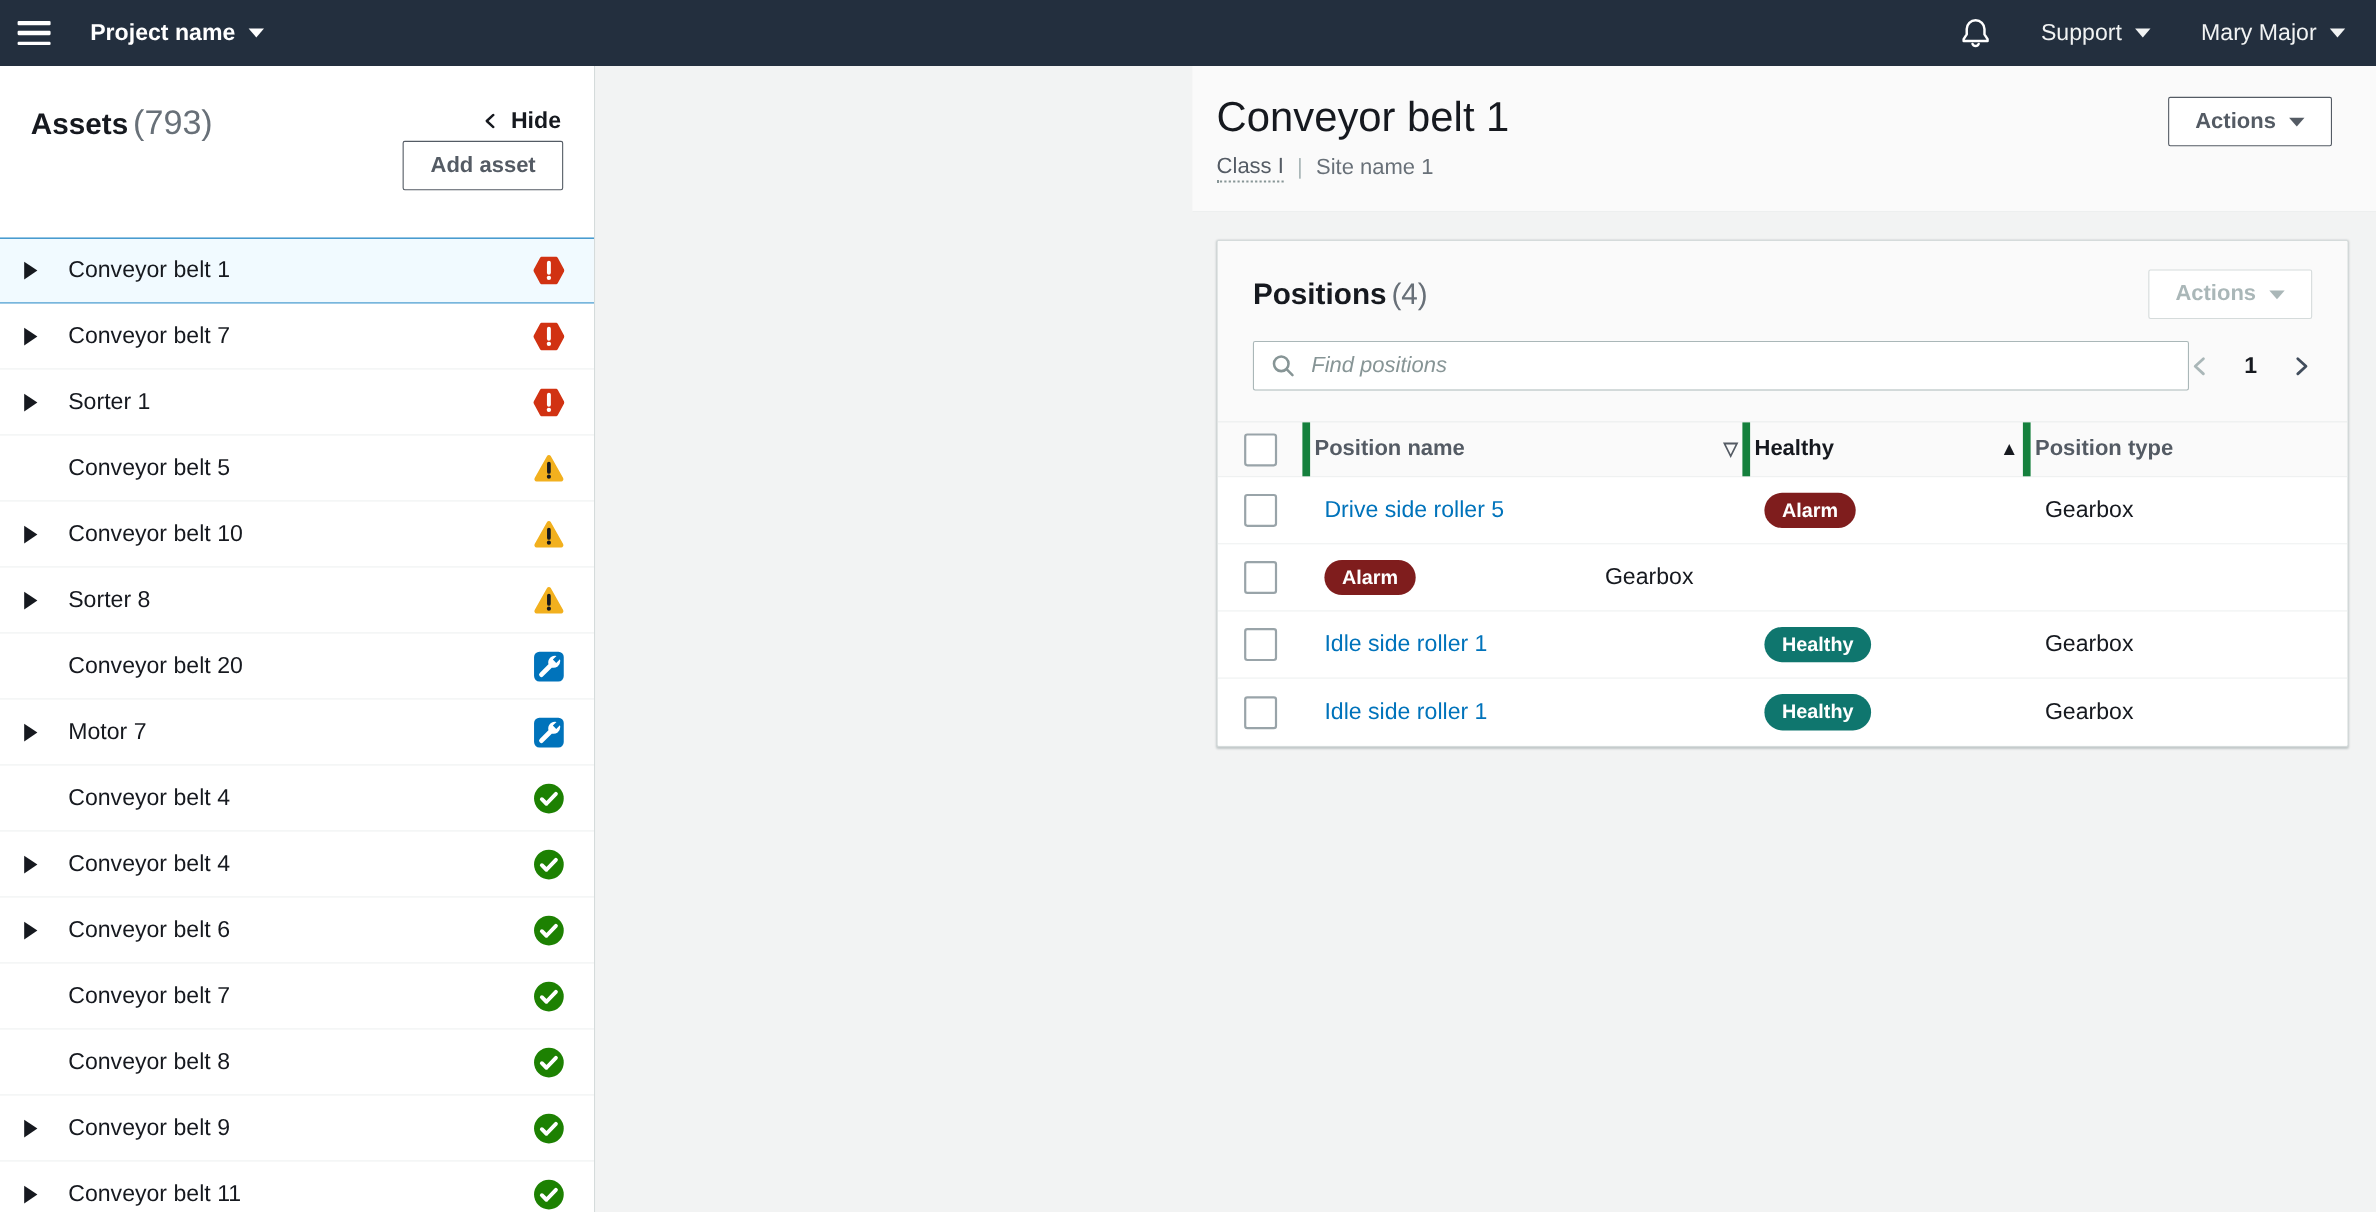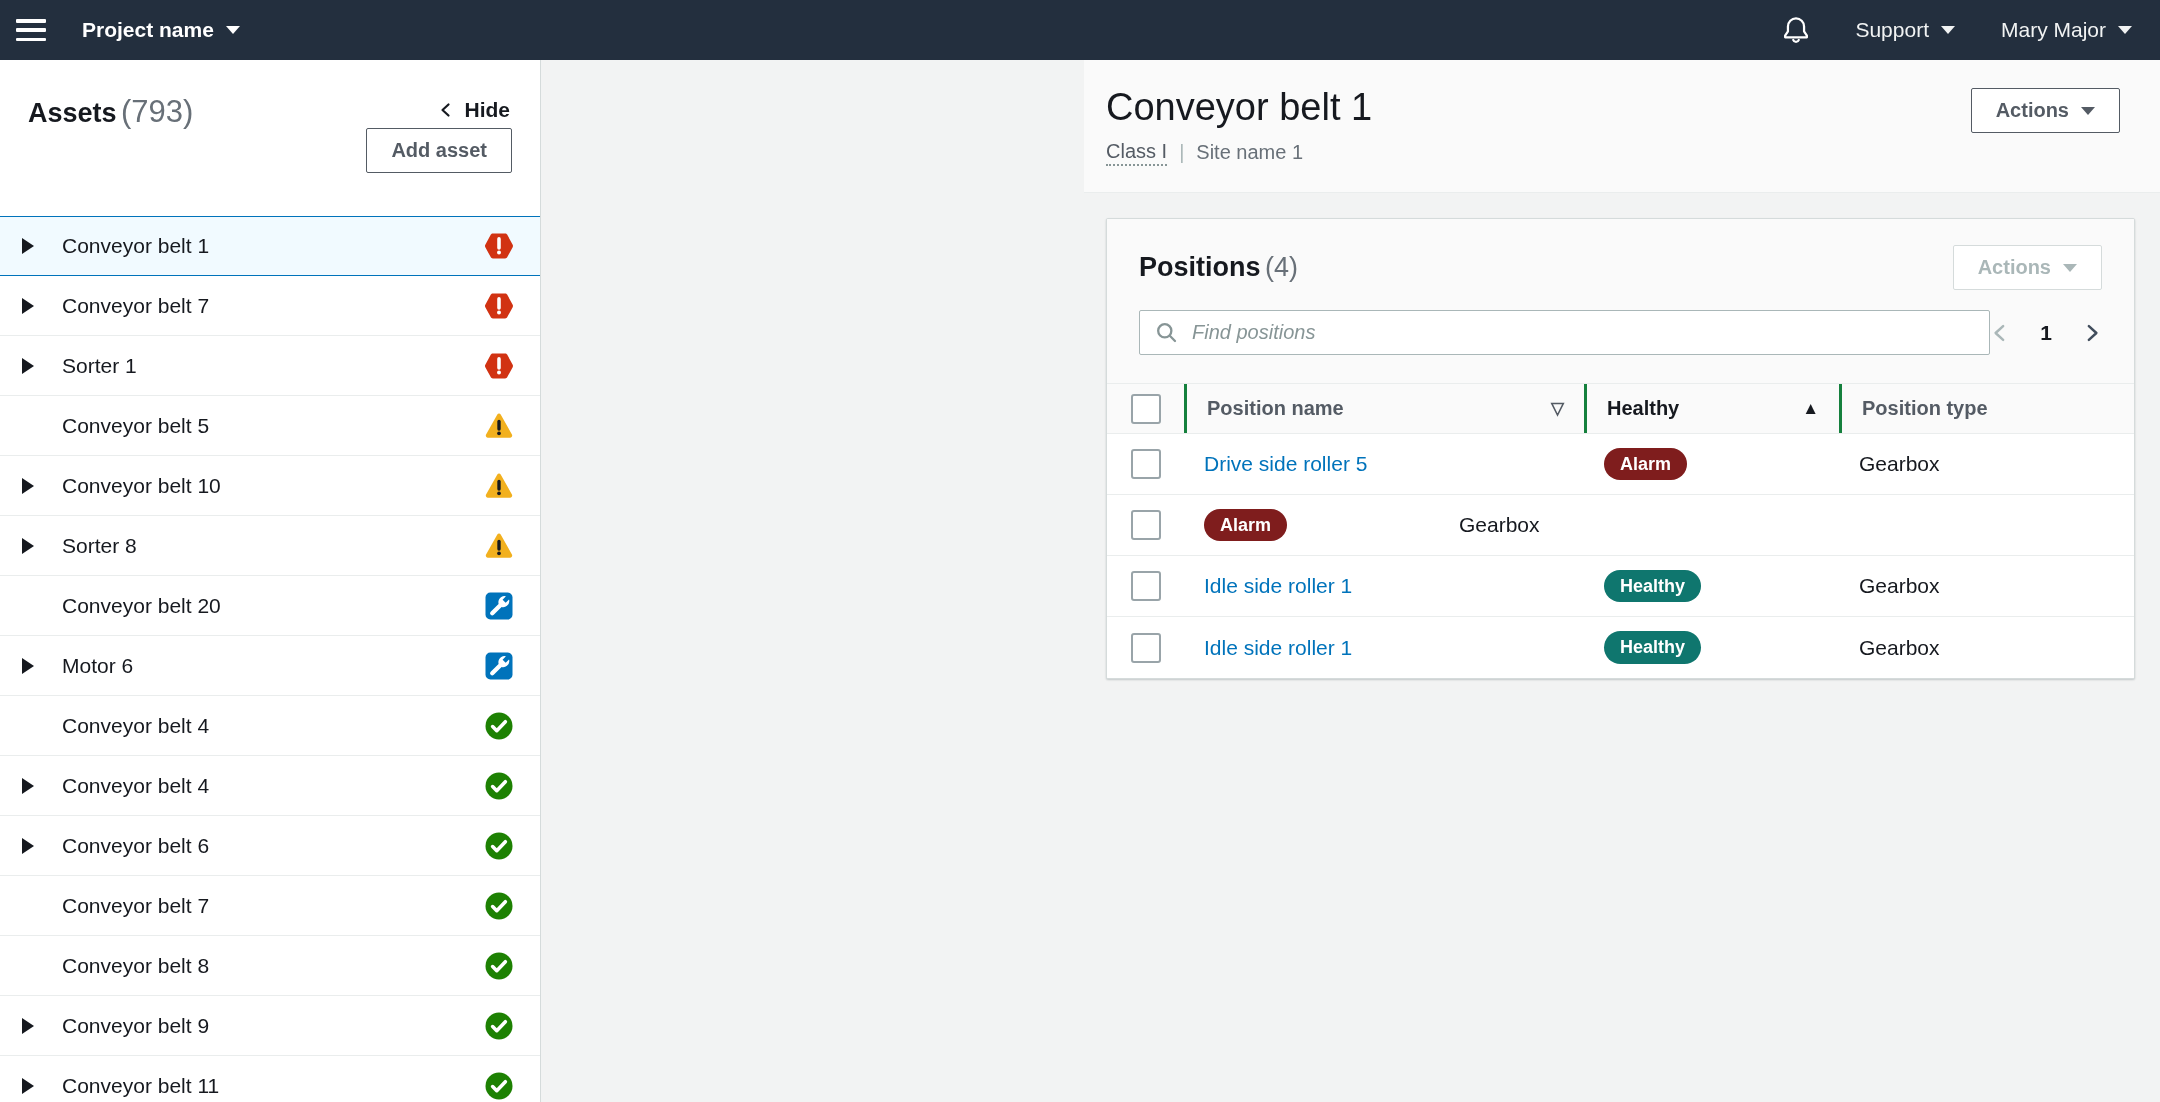--- a/index.html
+++ b/index.html
@@ -75,21 +75,21 @@
   .search-icon{position:absolute;left:16px;top:11px;width:23px;height:23px;}
   .pager{margin-left:auto;display:flex;align-items:center;gap:30px;}
   .pg-btn{width:20px;height:22px;cursor:pointer;display:flex;align-items:center;}
   .pg-prev{color:#aab7b8;}
   .pg-next{color:#414d5c;}
   .pg-num{font-size:21px;font-weight:bold;color:#16191f;cursor:pointer;}
 
   
   .table-head{display:flex;background:#fafafa;border-top:1px solid #eaeded;border-bottom:1px solid #eaeded;
               height:51px;box-sizing:border-box;}
-  .th{display:flex;align-items:center;padding:0 20px;border-left:3px solid #15803d;height:100%;
+  .th{display:flex;align-items:center;padding:0 4px;border-left:7px solid #15803d;height:100%;
       box-sizing:border-box;font-size:20px;font-weight:bold;color:#545b64;cursor:pointer;}
   .th-label{flex:1;}
   .th.active{color:#16191f;}
   .sort-ic{font-size:17px;color:#545b64;margin-left:14px;}
   .th.active .sort-ic{color:#16191f;}
   .c-check{width:77px;flex:0 0 auto;justify-content:center;padding:0;border-left:none;display:flex;align-items:center;}
   .c-name{width:400px;flex:0 0 auto;box-sizing:border-box;}
   .c-status{width:255px;flex:0 0 auto;box-sizing:border-box;}
   .c-type{width:338px;flex:0 0 auto;box-sizing:border-box;}
 
@@ -228,21 +228,21 @@
         <span class="status-icon">
             <svg viewBox="0 0 16 16">
               <rect x="0.8" y="0.8" width="14.4" height="14.4" rx="2.6" fill="#0073bb"></rect>
               <path d="M13.5 5.3a3.3 3.3 0 0 1-4.1 3.2l-4.2 4.2a1.15 1.15 0 0 1-1.63-1.63l4.2-4.2a3.3 3.3 0 0 1 3.93-4.07L9.9 4.6l1.66 1.66 1.78-1.78c.1.26.16.54.16.82z" fill="#fff"></path>
             </svg>
           </span>
       </div>
 
       <div class="side-item">
         <span class="expander"></span>
-        <span class="side-label">Motor 6</span>
+        <span class="side-label">Motor 7</span>
         <span class="status-icon">
             <svg viewBox="0 0 16 16">
               <rect x="0.8" y="0.8" width="14.4" height="14.4" rx="2.6" fill="#0073bb"></rect>
               <path d="M13.5 5.3a3.3 3.3 0 0 1-4.1 3.2l-4.2 4.2a1.15 1.15 0 0 1-1.63-1.63l4.2-4.2a3.3 3.3 0 0 1 3.93-4.07L9.9 4.6l1.66 1.66 1.78-1.78c.1.26.16.54.16.82z" fill="#fff"></path>
             </svg>
           </span>
       </div>
 
       <div class="side-item">
         <span class="expander none"></span>

